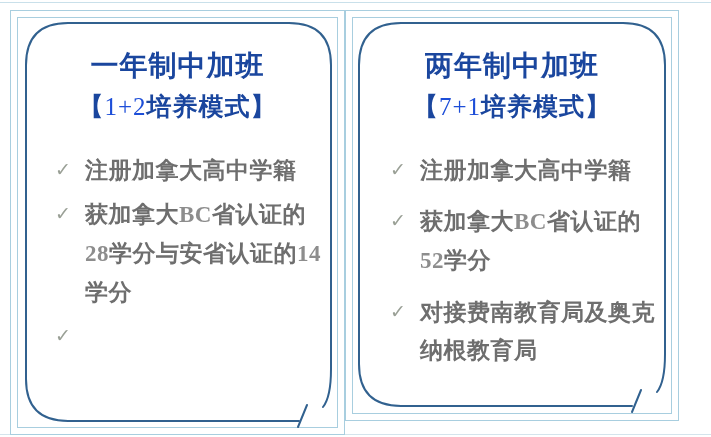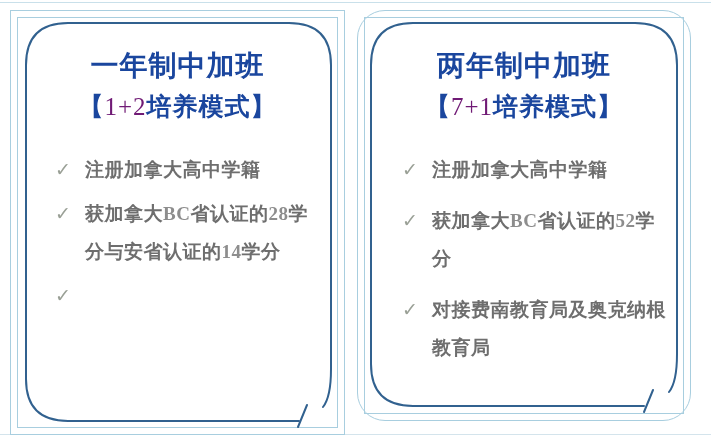--- a/index.html
+++ b/index.html
@@ -20,21 +20,21 @@
   }
   .top-rule{position:absolute;left:0;top:2px;width:711px;height:1px;background:#c9e0ea;}
   .bottom-rule{position:absolute;left:0;top:434px;width:711px;height:1px;background:#d4e4ec;}
 
   .cell{
     position:absolute;
     border:1px solid var(--frame-blue);
     background:#ffffff;
   }
   .cell-left{left:10px;top:10px;width:333px;height:423px;}
-  .cell-right{left:357px;top:10px;width:332px;height:409px;border-radius:28px;}
+  .cell-right{left:345px;top:10px;width:332px;height:409px;}
   .inner-frame{
     position:absolute;inset:6px;
     border:1px solid var(--frame-blue);
     pointer-events:none;
   }
   .card-border{position:absolute;left:0;top:0;pointer-events:none;}
   .card-border path{fill:none;stroke:var(--border-blue);stroke-width:2;stroke-linecap:round;}
 
   .card-content{
     position:absolute;inset:0;
@@ -70,32 +70,32 @@
   .cell-right .benefit-list li{margin-bottom:13px;}
   .check{
     flex:0 0 30px;
     color:var(--check-gray);
     font-size:19px;
     line-height:38px;
     font-weight:bold;
   }
   .btext{
     flex:1;
-    font-size:19px;
+    font-size:23px;
     line-height:38px;
     font-weight:600;
     color:var(--body-gray);
     letter-spacing:0.5px;
   }
   .latin{
     font-family:"Liberation Serif","DejaVu Serif",serif;
     font-weight:400;
   }
   .btext .latin{color:var(--latin-gray);font-weight:bold;}
-  .card-subtitle .latin{color:#701a75;}
+  .card-subtitle .latin{color:#1d4ed8;}
 </style>
 </head>
 <body>
 
 <div class="page">
   <div class="top-rule"></div>
   <div class="bottom-rule"></div>
 
   <div class="cell cell-left">
     <div class="inner-frame"></div>

